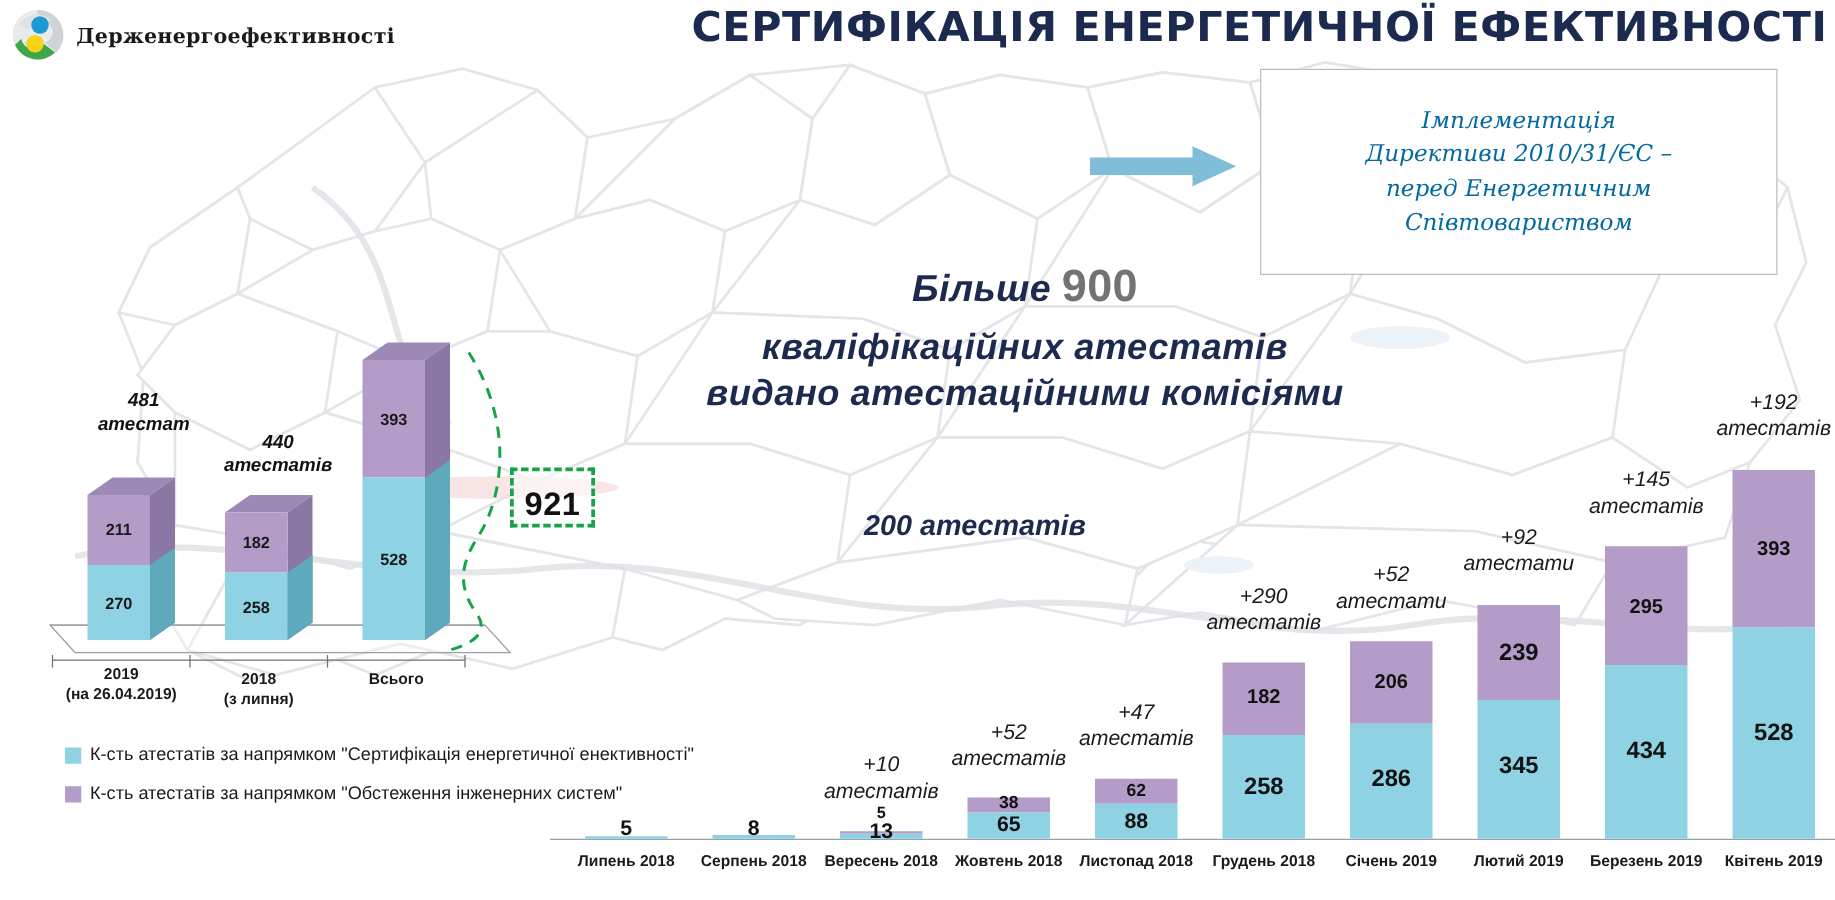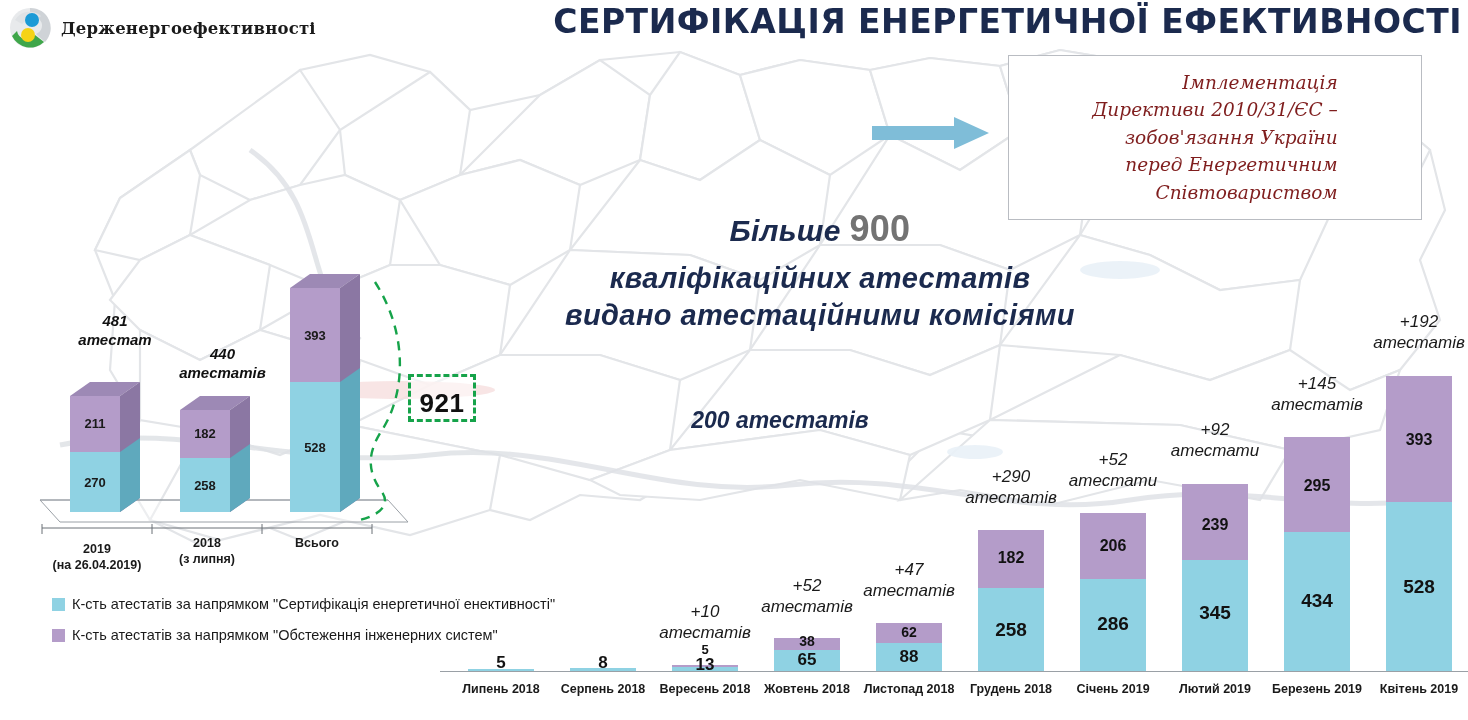--- a/index.html
+++ b/index.html
@@ -39,21 +39,21 @@
   .blue-arrow{position:absolute;left:872px;top:116px;z-index:5;}
 
   
   .impl-box{
     position:absolute;left:1008px;top:55px;width:412px;height:163px;
     border:1px solid #b9bcc2;background:#ffffff;z-index:5;
     display:flex;align-items:center;justify-content:center;
   }
   .impl-text{
     font-family:"DejaVu Serif", serif;font-style:italic;font-size:18.5px;
-    line-height:1.48;text-align:right;color:#7f1d1d;padding:0 16px;
+    line-height:1.48;text-align:center;color:#0369a1;padding:0 16px;
   }
 
   
   .stmt{position:absolute;left:540px;top:208px;width:560px;text-align:center;z-index:5;}
   .stmt-l1{font-size:30px;font-weight:bold;font-style:italic;color:#1b2a4e;letter-spacing:.3px;}
   .stmt-l1 .hl{color:#737373;font-size:36px;font-style:normal;font-weight:bold;}
   .stmt-l2{font-size:29px;font-weight:bold;font-style:italic;color:#1b2a4e;margin-top:12px;letter-spacing:.4px;}
   .stmt-l3{font-size:29px;font-weight:bold;font-style:italic;color:#1b2a4e;margin-top:4px;letter-spacing:.4px;}
 
   
@@ -186,21 +186,20 @@
   <div class="blue-arrow">
     <svg width="118" height="34" viewBox="0 0 118 34">
       <polygon points="0,10 82,10 82,1 117,17 82,33 82,24 0,24" fill="#7fbdd8"></polygon>
     </svg>
   </div>
 
   <div class="impl-box">
     <div class="impl-text">
       <div>Імплементація</div>
       <div>Директиви 2010/31/ЄС –</div>
-      <div>зобов'язання України</div>
       <div>перед Енергетичним</div>
       <div>Співтовариством</div>
     </div>
   </div>
 
   <div class="stmt">
     <div class="stmt-l1">
       <span>Більше </span><span class="hl">900</span>
     </div>
     <div class="stmt-l2">кваліфікаційних атестатів</div>
@@ -253,21 +252,21 @@
 
     <div class="cap-note" style="left:30px;top:42px;width:110px;">
       <span>481</span><br>
       <span>атестат</span>
     </div>
     <div class="cap-note" style="left:135px;top:75px;width:115px;">
       <span>440</span><br>
       <span>атестатів</span>
     </div>
 
-    <div class="x-lab3d" style="left:7px;top:271px;">
+    <div class="x-lab3d" style="left:7px;top:261px;">
       <span>2019</span><br>
       <span>(на 26.04.2019)</span>
     </div>
     <div class="x-lab3d" style="left:117px;top:265px;">
       <span>2018</span><br>
       <span>(з липня)</span>
     </div>
     <div class="x-lab3d" style="left:227px;top:265px;">
       <span>Всього</span>
     </div>
@@ -375,21 +374,21 @@
         <span>атестати</span>
       </div>
     </div>
     <div class="m-xlab" style="left:608px;">Січень 2019</div>
 
     <div class="m-col" style="left:742px;width:66px;height:342px;">
       <div class="m-bar" style="height:187px;">
         <div class="m-seg" style="bottom:111px;height:76px;background:#b49cc9;"></div>
         <div class="m-seg" style="bottom:0;height:111px;background:#8fd2e3;"></div>
       </div>
-      <div class="m-vlabel" style="bottom:137px;font-size:16px;">239</div>
+      <div class="m-vlabel" style="bottom:137px;font-size:19px;">239</div>
       <div class="m-vlabel" style="bottom:47px;font-size:19px;">345</div>
       <div class="m-note" style="left:-37px;bottom:210px;">
         <span>+92</span><br>
         <span>атестати</span>
       </div>
     </div>
     <div class="m-xlab" style="left:710px;">Лютий 2019</div>
 
     <div class="m-col" style="left:844px;width:66px;height:342px;">
       <div class="m-bar" style="height:234px;">

